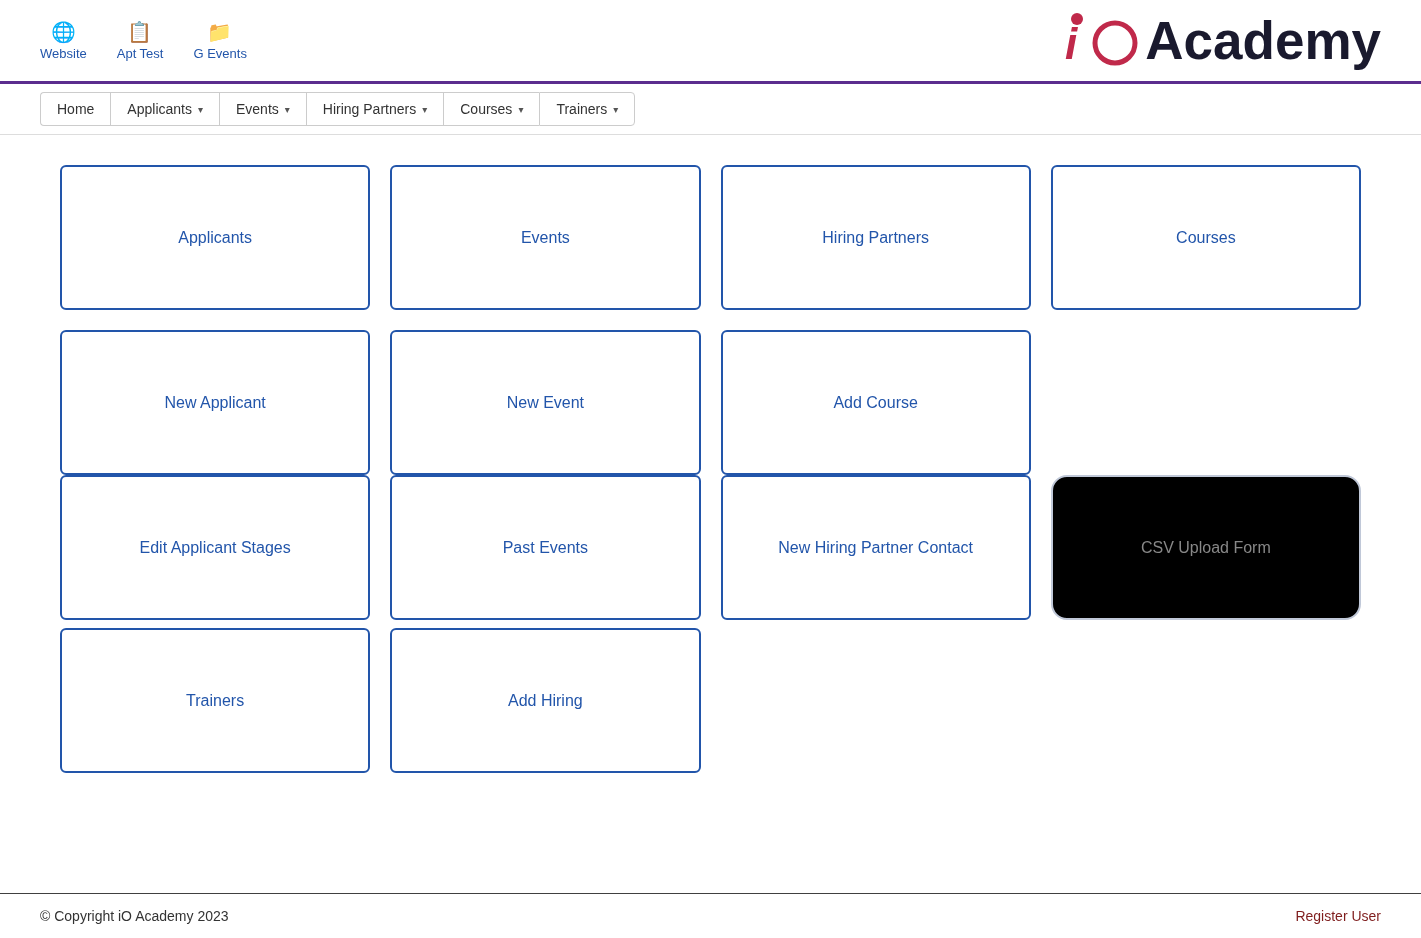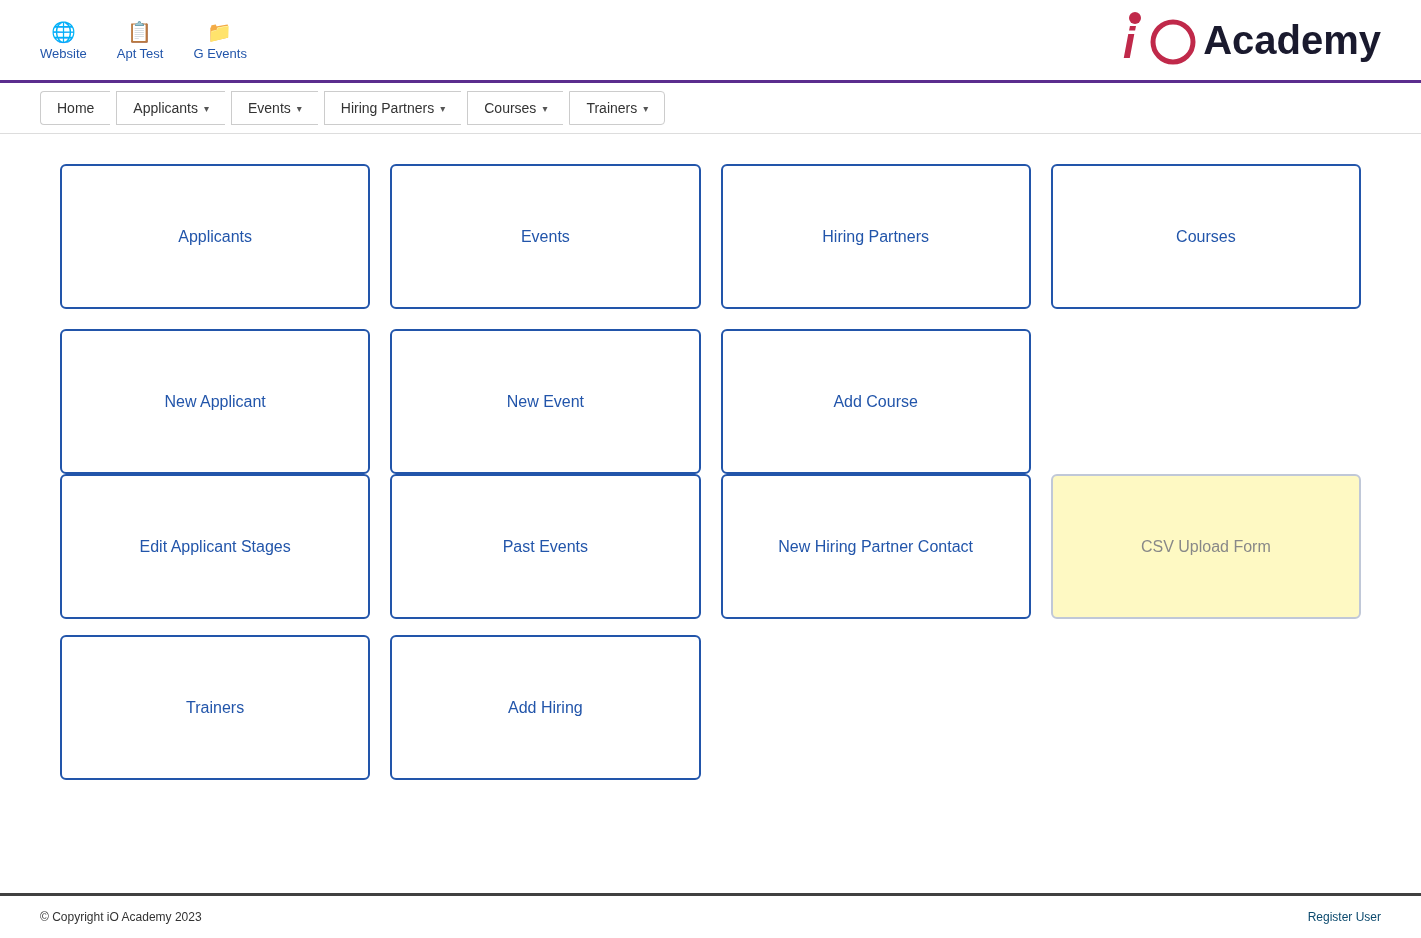--- a/index.html
+++ b/index.html
@@ -30,21 +30,21 @@
       font-size: 20px;
       margin-bottom: 2px;
     }
 
     
     .navbar {
       display: flex;
       align-items: center;
       padding: 8px 40px;
       border-bottom: 1px solid #ddd;
-      gap: 6px;
+      gap: 0;
     }
     .nav-item {
       display: flex;
       align-items: center;
       padding: 8px 16px;
       font-size: 14px;
       cursor: pointer;
       border: 1px solid #ccc;
       border-right: none;
       background: #fff;
@@ -77,38 +77,39 @@
       justify-content: center;
       height: 145px;
       text-align: center;
       cursor: pointer;
       color: #2255aa;
       font-size: 16px;
       background: #fff;
       transition: background 0.15s;
     }
     .card.disabled {
-      background: #fef9c3;
+      background: #000000;
       border-color: #c0c8d8;
       color: #888;
       cursor: default;
+      border-radius: 16px;
     }
 
     
     .footer {
-      border-top: 3px solid #404040;
+      border-top: 1px solid #404040;
       padding: 14px 40px;
       display: flex;
       justify-content: space-between;
-      font-size: 12px;
+      font-size: 14px;
       color: #333;
       margin-top: auto;
     }
     .footer-link {
-      color: #0c4a6e;
+      color: #7f1d1d;
       cursor: pointer;
       text-decoration: none;
       padding-left: 23px;
     }
 
     
     .logo-svg-wrap {
       display: flex;
       align-items: center;
     }
@@ -133,21 +134,21 @@
   </div>
   <div class="logo-svg-wrap">
     <svg width="80" height="60" viewBox="0 0 80 60">
 
       <text x="2" y="48" font-size="44" font-style="italic" font-weight="bold" fill="#c0294a" font-family="Arial">i</text>
 
       <circle cx="52" cy="32" r="20" fill="none" stroke="#c0294a" stroke-width="5"></circle>
 
       <circle cx="14" cy="8" r="6" fill="#c0294a"></circle>
     </svg>
-    <span style="font-size:40px; font-weight:bold; color:#1a1a2e; margin-left:2px;">Academy</span>
+    <span style="font-size:53px; font-weight:bold; color:#1a1a2e; margin-left:2px;">Academy</span>
   </div>
 </div>
 
 <nav class="navbar">
   <div class="nav-item">
     <span>Home</span>
   </div>
   <div class="nav-item">
     <span>Applicants</span>
     <span class="nav-chevron">▾</span>
@@ -192,21 +193,21 @@
       <span>New Applicant</span>
     </div>
     <div class="card">
       <span>New Event</span>
     </div>
     <div class="card">
       <span>Add Course</span>
     </div>
   </div>
 
-  <div class="grid" style="margin-bottom:16px;">
+  <div class="grid" style="margin-bottom:8px;">
     <div class="card">
       <span>Edit Applicant Stages</span>
     </div>
     <div class="card">
       <span>Past Events</span>
     </div>
     <div class="card">
       <span>New Hiring Partner Contact</span>
     </div>
     <div class="card disabled">

